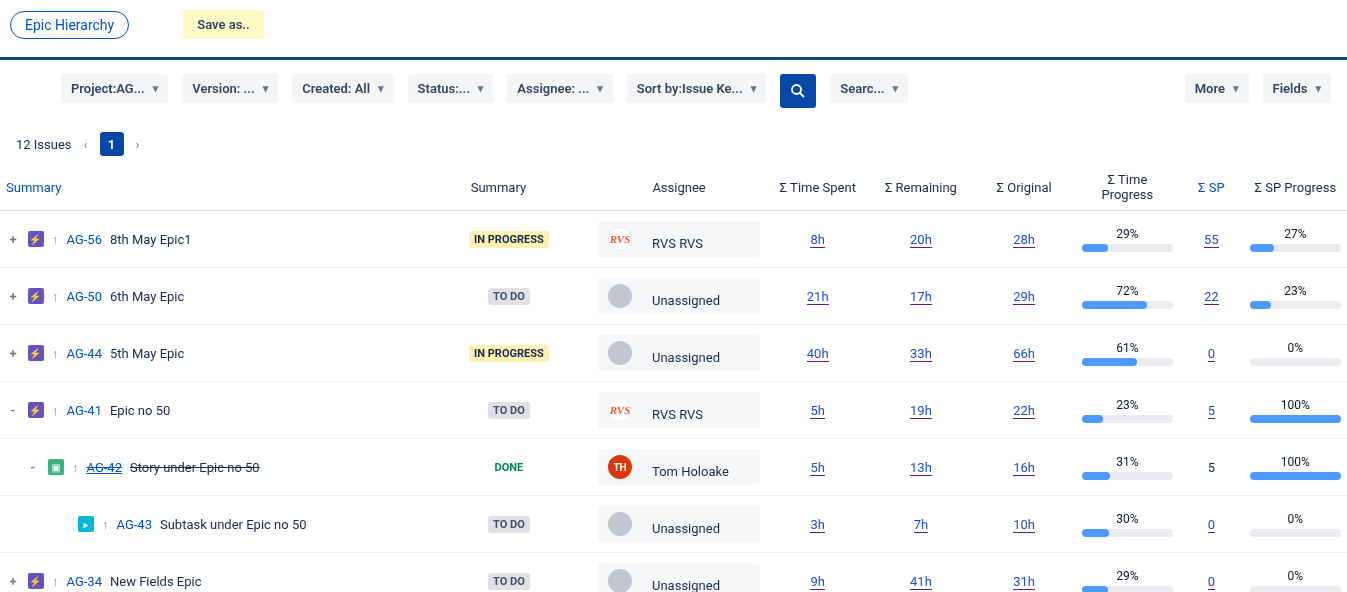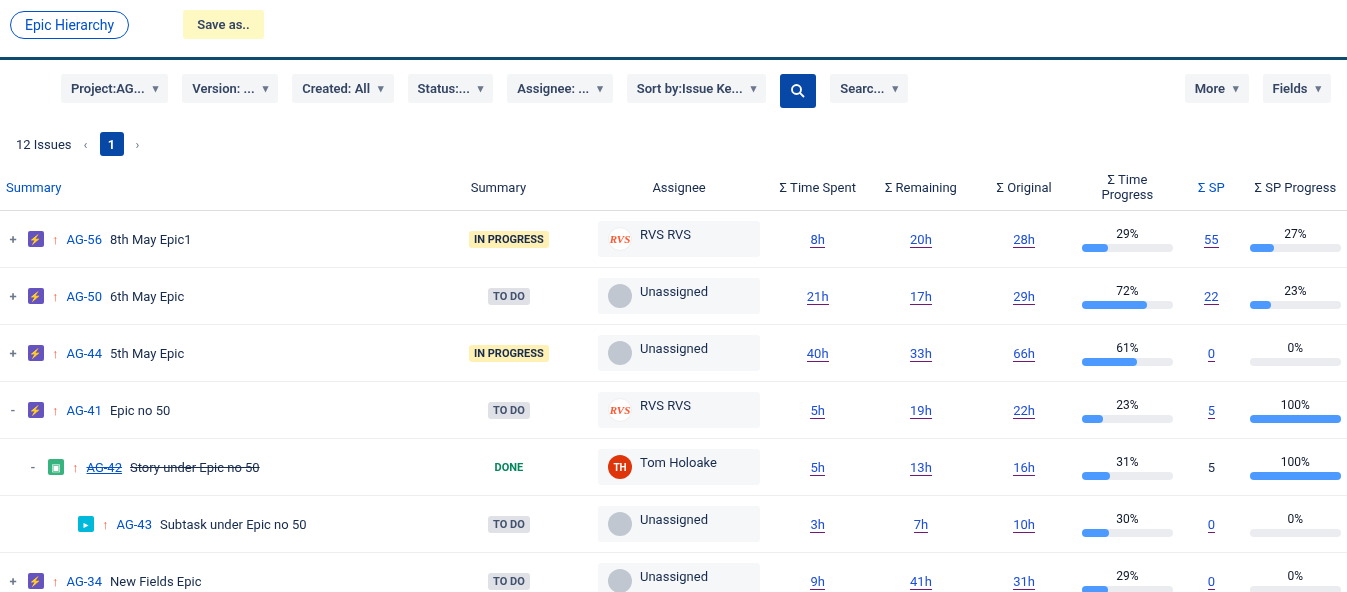--- a/index.html
+++ b/index.html
@@ -32,21 +32,21 @@
   .type-story { background:#36b37e; }
   .type-subtask { background:#00b8d9; }
   .prio { color:#ff5630; font-weight:700; }
   .key-link { color:#0052cc; }
   .key-link.done { text-decoration: underline line-through; }
   .sum-title.done { text-decoration: line-through; }
   .status-loz { display:inline-block; padding:2px 5px; border-radius:3px; font-size:11px; font-weight:700;margin-left:21px; }
   .s-todo { background:#dfe1e6; color:#42526e; }
   .s-inprogress { background:#fff0b3; color:#172b4d; }
   .s-done { background:transparent; color:#00875a; }
-  .assignee-cell { display:flex; align-items:flex-start; gap:8px; background:#f6f7f9; padding:6px 10px; border-radius:3px; }
+  .assignee-cell { display:flex; align-items:flex-end; gap:20px; background:#f6f7f9; padding:6px 10px; border-radius:3px; }
   .avatar { width:24px; height:24px; border-radius:50%; display:flex; align-items:center; justify-content:center; font-size:10px; font-weight:700; color:#fff; }
   .av-unassigned { background:#c1c7d0; }
   .av-rvs { background:#fff; color:#ff5630; border:1px solid #eee; font-style:italic; font-family:serif; font-size:11px;}
   .av-th { background:#de350b; }
   .link-und { color:#1d4ed8; border-bottom:1px solid #701a75; cursor:pointer;text-align:right; }
   .prog-wrap { position:relative; height:8px; background:#ebecf0; border-radius:6px; }
   .prog-fill { position:absolute; left:0; top:0; bottom:0; background:#4c9aff; border-radius:6px; }
   .prog-cell { text-align:center; }
   .prog-label { font-size:12px; color:#0f172a; margin-bottom:3px; display:block; }
   .ind1 { padding-left:20px; }

